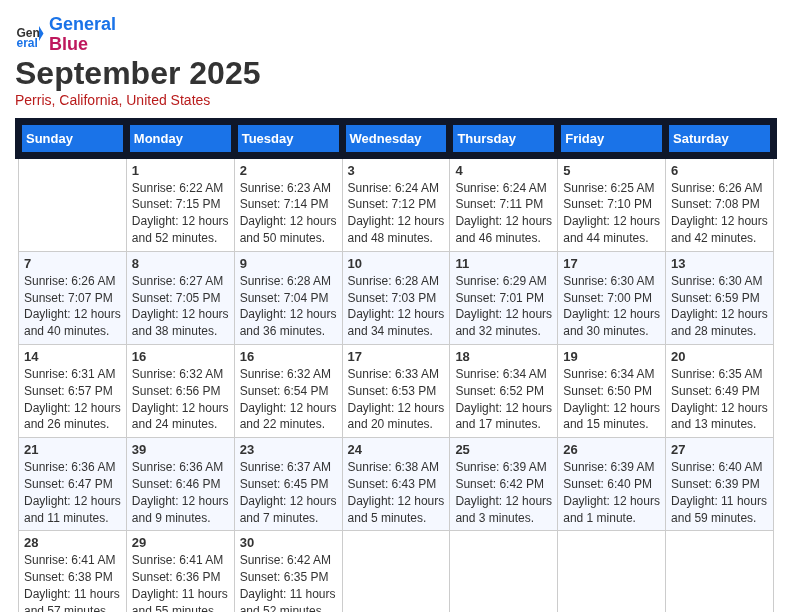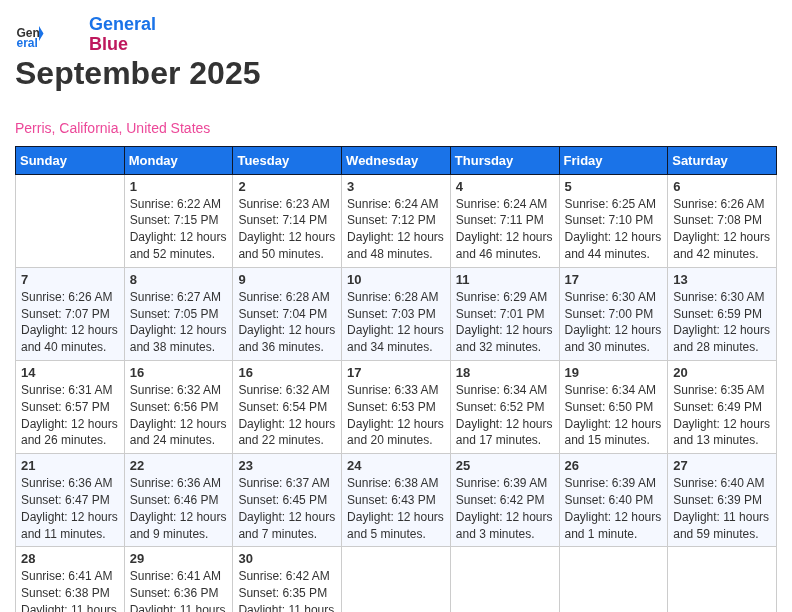--- a/index.html
+++ b/index.html
@@ -23,51 +23,49 @@
       gap: 4px;
     }
     .logo-text {
       font-size: 18px;
       font-weight: bold;
       color: #333;
       line-height: 1.1;
     }
     .logo-text span {
       color: #1a73e8;
-      margin-left: 40px;
     }
     .logo-icon {
       width: 30px;
       height: 30px;
     }
     .title-block {
     }
     .month-title {
       font-size: 32px;
       font-weight: bold;
       color: #333;
     }
     .subtitle {
       font-size: 14px;
-      color: #ec4899;
-      margin-top: 28px;
+      color: #b91c1c;
     }
     .calendar {
       width: 100%;
       border-collapse: collapse;
       border: 1px solid #ccc;
     }
     .calendar th {
       background: #1a73e8;
       color: #fff;
       font-size: 13px;
       font-weight: bold;
       padding: 6px 4px;
       text-align: left;
-      border: 1px solid #0f172a;
+      border: 7px solid #0f172a;
     }
     .calendar td {
       vertical-align: top;
       border: 1px solid #ccc;
       padding: 4px 5px;
       width: 14.28%;
       min-height: 80px;
       font-size: 10.5px;
       color: #333;
     }
@@ -214,21 +212,21 @@
           <span class="day-number">20</span>
           <div class="day-info">Sunrise: 6:35 AM<br>Sunset: 6:49 PM<br>Daylight: 12 hours and 13 minutes.</div>
         </td>
       </tr>
       <tr>
         <td>
           <span class="day-number">21</span>
           <div class="day-info">Sunrise: 6:36 AM<br>Sunset: 6:47 PM<br>Daylight: 12 hours and 11 minutes.</div>
         </td>
         <td>
-          <span class="day-number">22</span>
+          <span class="day-number">39</span>
           <div class="day-info">Sunrise: 6:36 AM<br>Sunset: 6:46 PM<br>Daylight: 12 hours and 9 minutes.</div>
         </td>
         <td>
           <span class="day-number">23</span>
           <div class="day-info">Sunrise: 6:37 AM<br>Sunset: 6:45 PM<br>Daylight: 12 hours and 7 minutes.</div>
         </td>
         <td>
           <span class="day-number">24</span>
           <div class="day-info">Sunrise: 6:38 AM<br>Sunset: 6:43 PM<br>Daylight: 12 hours and 5 minutes.</div>
         </td>

